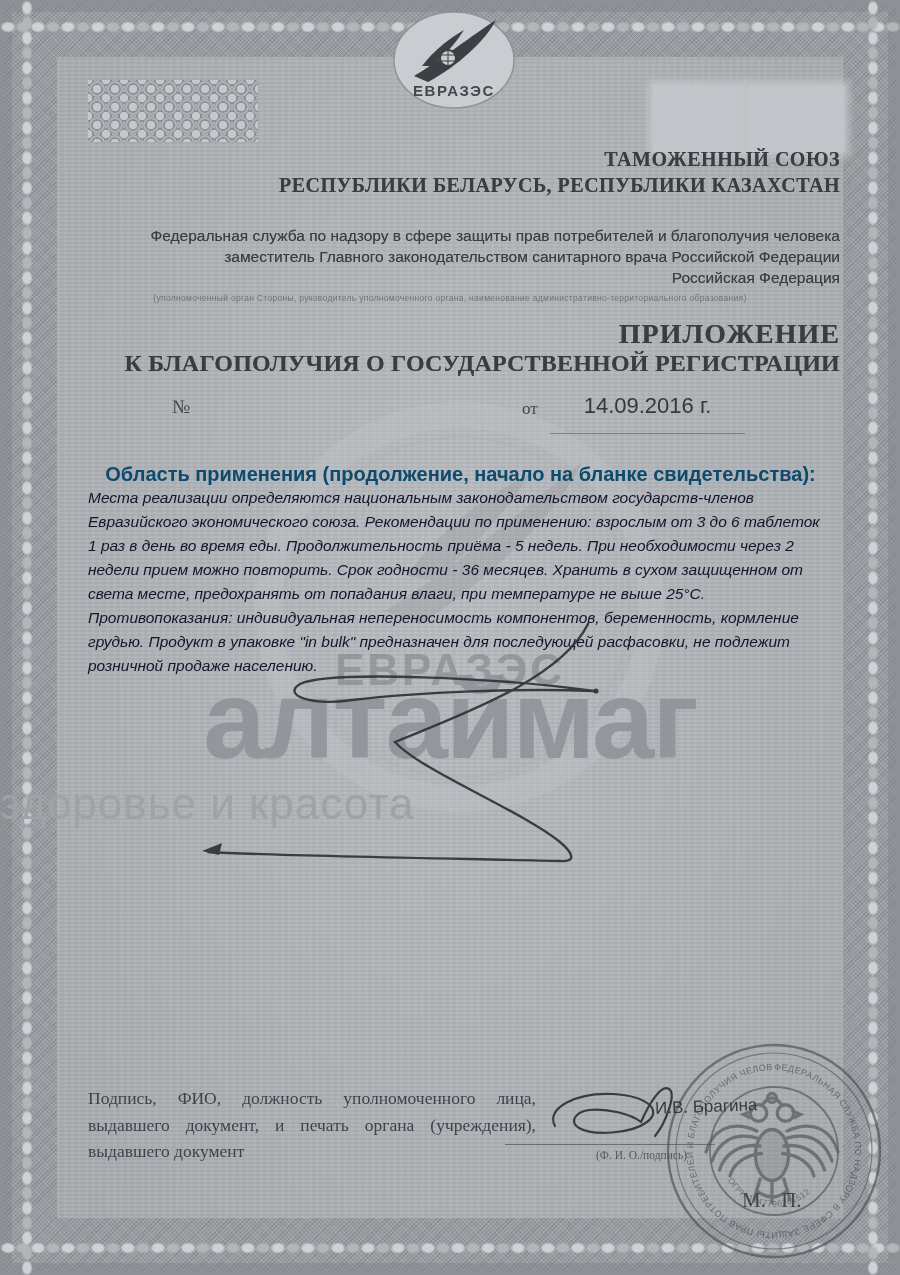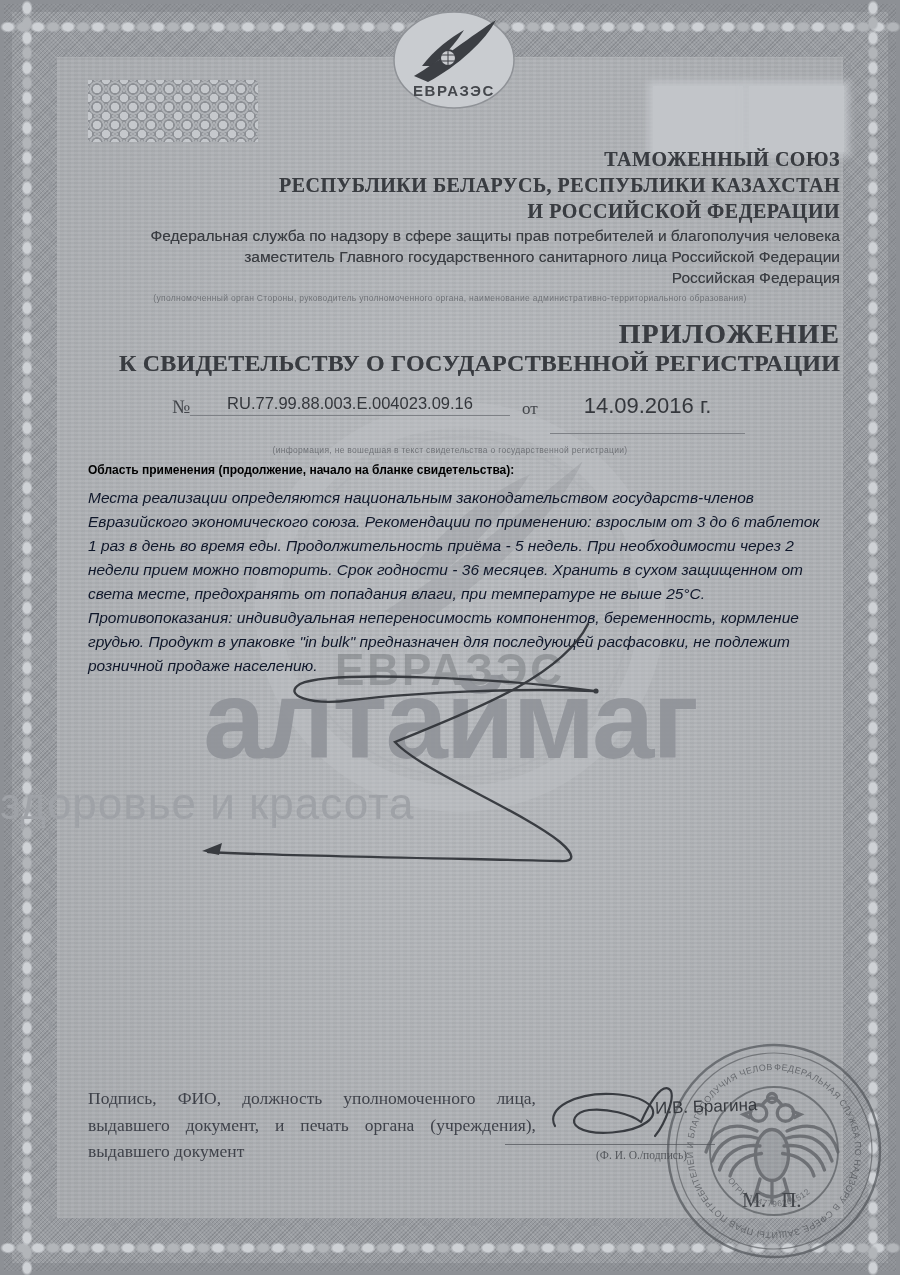--- a/index.html
+++ b/index.html
@@ -56,21 +56,21 @@
   .sans{font-family:"Liberation Sans",sans-serif;color:#3a3d42;}
   .ink{color:#393c41;text-shadow:0 0 .5px rgba(57,60,65,.55);text-align:right;}
   .h-union{font-size:20px;letter-spacing:.5px;}
   .h-auth{font-size:15.5px;}
   .footnote{font-size:8.5px;color:#6e7176;letter-spacing:.3px;}
   .title1{font-size:28px;letter-spacing:1px;}
   .title2{font-size:24px;letter-spacing:.2px;}
   .regline{position:absolute;font-family:"Liberation Serif",serif;color:#43464b;}
   .uline{position:absolute;border-bottom:1.5px solid #7e8186;text-align:center;
          font-family:"Liberation Sans",sans-serif;color:#34373c;}
-  .bodyhead{position:absolute;left:88px;width:745px;font-weight:700;font-size:12px;color:#000000;}
+  .bodyhead{position:absolute;left:88px;width:745px;font-weight:700;font-size:20px;color:#0c4a6e;text-align:center;}
   .bodytext{position:absolute;left:88px;width:742px;font-size:15.5px;line-height:24px;color:#0f172a;font-style:italic;}
 
   
   .wm-emblem{position:absolute;left:245px;top:395px;width:430px;height:430px;opacity:.5;pointer-events:none;}
   .wm-evrazes{position:absolute;left:0;right:0;top:645px;text-align:center;
     font-weight:700;font-size:44px;letter-spacing:3px;color:rgba(122,125,130,.55);}
   .wm-brand{position:absolute;left:0;right:0;top:655px;text-align:center;
     font-weight:700;font-size:112px;letter-spacing:-2px;color:#8f9298;opacity:.88;}
   .wm-tagline{position:absolute;left:0;right:0;top:779px;
     font-size:44px;letter-spacing:1px;color:#9fa2a7;}
@@ -127,34 +127,31 @@
       <path d="M30,56 C42,40 58,28 72,20 C64,33 52,46 40,56 Z"></path>
       <path d="M22,66 C46,52 82,24 104,10 C94,30 66,56 36,72 Z"></path>
       <circle cx="56" cy="48" r="8" fill="#caccd0" stroke="#3c3f44" stroke-width="2"></circle>
       <path d="M49,45 h14 M49,51 h14 M56,40 v16" stroke="#3c3f44" stroke-width="1" fill="none"></path>
     </g>
     <text x="62" y="86" text-anchor="middle" font-family="Liberation Sans, sans-serif" font-size="15" font-weight="700" letter-spacing="1.5" fill="#44474c">ЕВРАЗЭС</text>
   </svg>
 
   <div class="ctr serifb ink h-union" style="top:148px">ТАМОЖЕННЫЙ СОЮЗ</div>
   <div class="ctr serifb ink h-union" style="top:174px">РЕСПУБЛИКИ БЕЛАРУСЬ, РЕСПУБЛИКИ КАЗАХСТАН</div>
-  <div class="ctr serifb ink h-union" style="top:200px">И РОССИЙСКОЙ ФЕДЕРАЦИИ</div>
   <div class="ctr sans ink h-auth" style="top:227px">Федеральная служба по надзору в сфере защиты прав потребителей и благополучия человека</div>
-  <div class="ctr sans ink h-auth" style="top:248px">заместитель Главного государственного санитарного лица Российской Федерации</div>
+  <div class="ctr sans ink h-auth" style="top:248px">заместитель Главного законодательством санитарного врача Российской Федерации</div>
   <div class="ctr sans ink h-auth" style="top:269px">Российская Федерация</div>
   <div class="ctr footnote" style="top:293px">(уполномоченный орган Стороны, руководитель уполномоченного органа, наименование административно-территориального образования)</div>
 
   <div class="ctr serifb ink title1" style="top:318px">ПРИЛОЖЕНИЕ</div>
-  <div class="ctr serifb ink title2" style="top:350px">К СВИДЕТЕЛЬСТВУ О ГОСУДАРСТВЕННОЙ РЕГИСТРАЦИИ</div>
+  <div class="ctr serifb ink title2" style="top:350px">К БЛАГОПОЛУЧИЯ О ГОСУДАРСТВЕННОЙ РЕГИСТРАЦИИ</div>
 
   <div class="regline" style="left:172px;top:396px;font-size:19px">№</div>
-  <div class="uline" style="left:190px;top:394px;width:320px;font-size:16.5px;padding-bottom:2px">RU.77.99.88.003.E.004023.09.16</div>
   <div class="regline" style="left:522px;top:399px;font-size:17px">от</div>
   <div class="uline" style="left:550px;top:393px;width:195px;font-size:22px;padding-bottom:14px">14.09.2016 г.</div>
-  <div class="ctr footnote" style="top:445px">(информация, не вошедшая в текст свидетельства о государственной регистрации)</div>
 
   <div class="bodyhead sans" style="top:463px">Область применения (продолжение, начало на бланке свидетельства):</div>
   <div class="bodytext sans" style="top:486px">Места реализации определяются национальным законодательством государств-членов Евразийского экономического союза. Рекомендации по применению: взрослым от 3 до 6 таблеток 1 раз в день во время еды. Продолжительность приёма - 5 недель. При необходимости через 2 недели прием можно повторить. Срок годности - 36 месяцев. Хранить в сухом защищенном от света месте, предохранять от попадания влаги, при температуре не выше 25°С. Противопоказания: индивидуальная непереносимость компонентов, беременность, кормление грудью. Продукт в упаковке "in bulk" предназначен для последующей расфасовки, не подлежит розничной продаже населению.</div>
 
   <div class="wm-brand sans">алтаймаг</div>
   <div class="wm-tagline sans">здоровье и красота</div>
 
   <svg class="sig-big" viewBox="0 0 640 290">
     <g stroke="#2f3237" stroke-width="2.4" fill="none" stroke-linecap="round" opacity=".92">
       <path d="M414,101 C320,88 150,80 120,94 C102,105 130,116 172,110 C240,102 340,98 414,101"></path>

